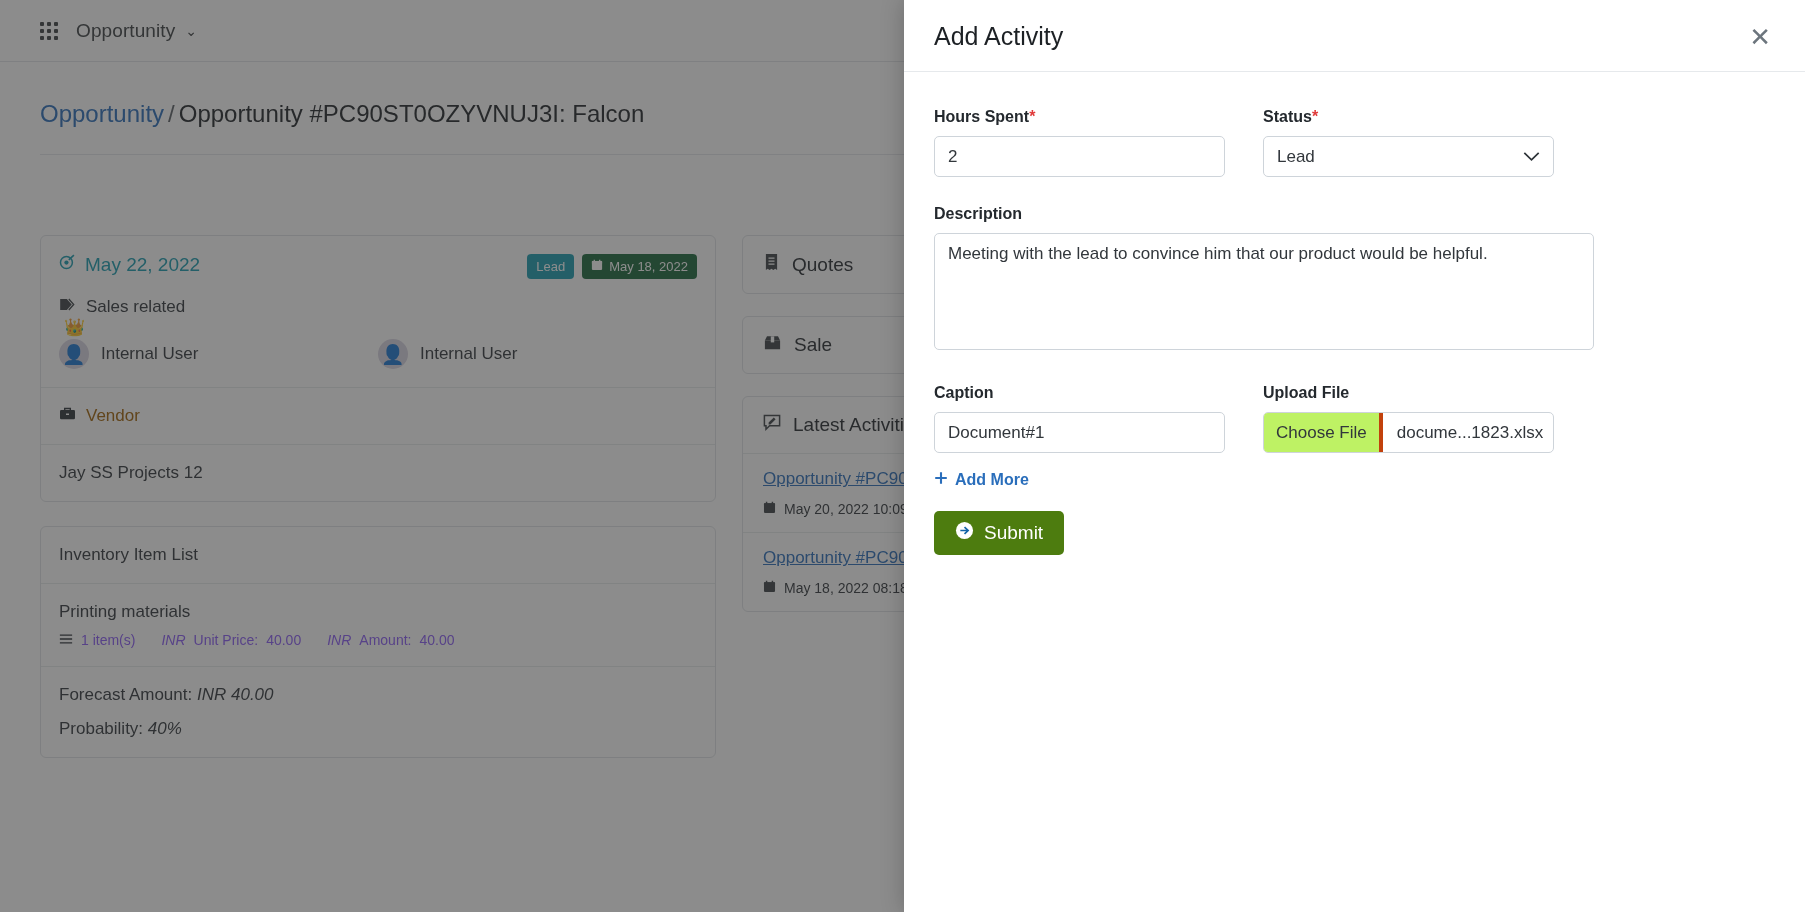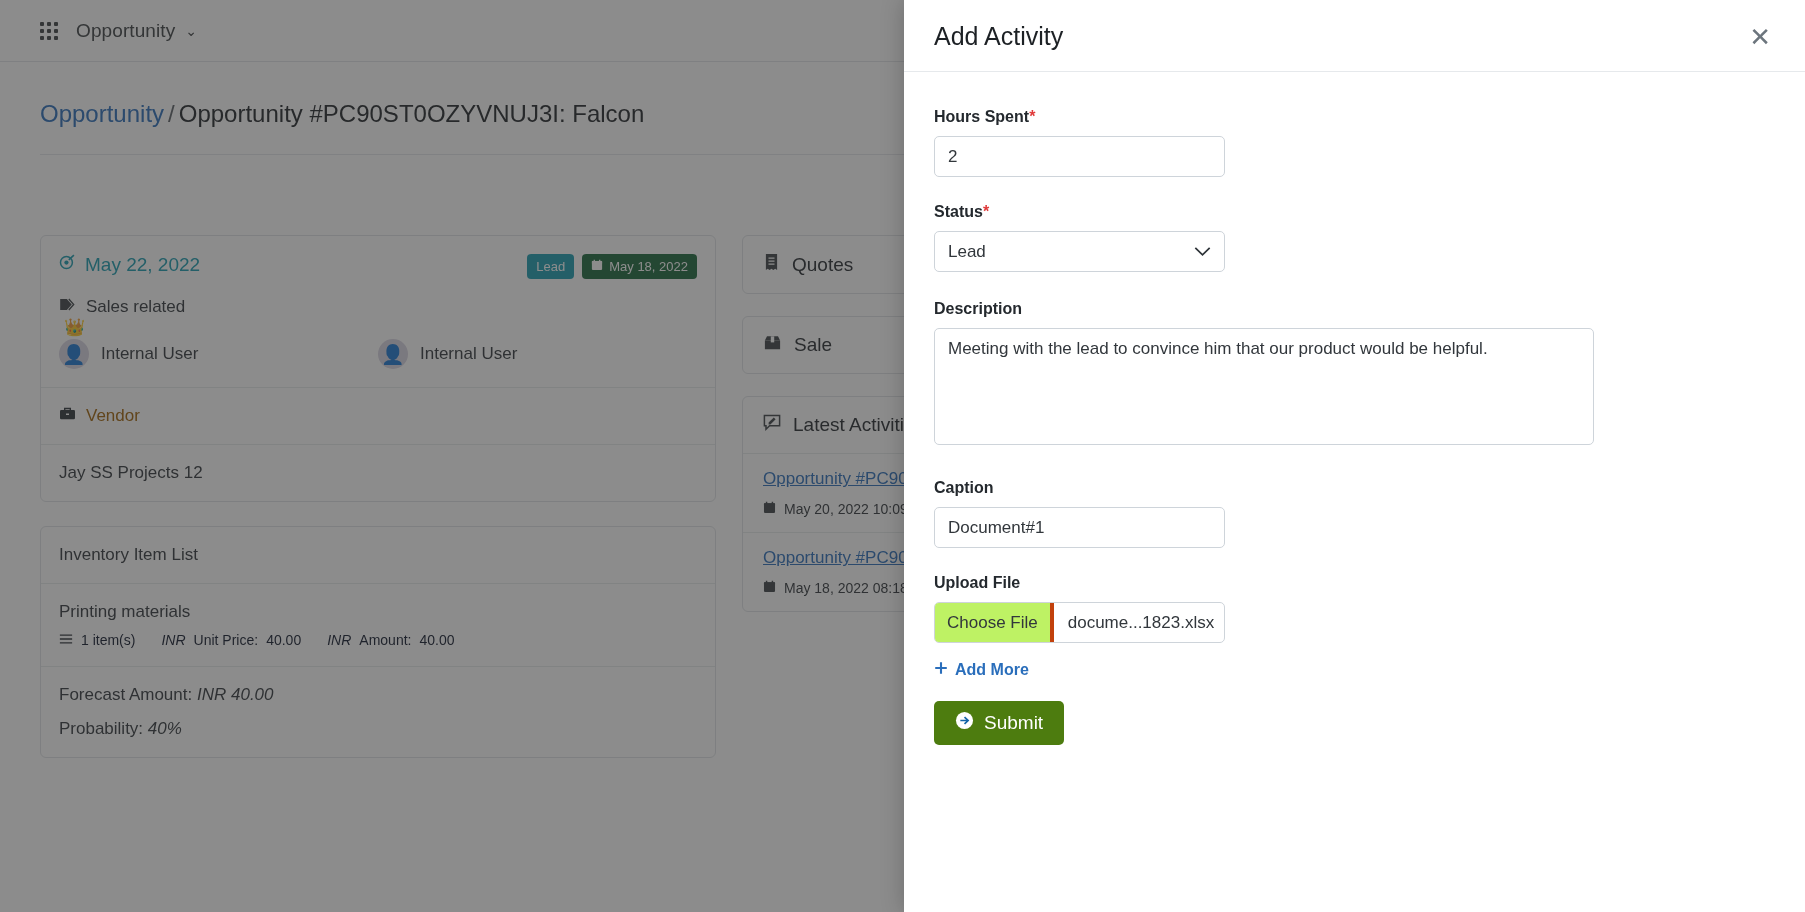--- a/index.html
+++ b/index.html
@@ -126,21 +126,21 @@
     width: 30px; height: 30px; border-radius: 50%;
     background: #d8d4e2;
     display: flex; align-items: center; justify-content: center;
     font-size: 19px; line-height: 1; overflow: hidden;
   }
   .crown { position: absolute; top: -22px; left: 5px; font-size: 17px; }
   .user-name { font-size: 17px; color: #32373c; }
 
   .sec-title { display: flex; align-items: center; gap: 10px; font-size: 17px; color: #a16207; }
   .sec-text { font-size: 17px; color: #32373c; }
-  .sub-line { font-size: 14px; color: #0f172a; display: flex; align-items: center; gap: 8px; margin-top: 10px; }
+  .sub-line { font-size: 14px; color: #8b5cf6; display: flex; align-items: center; gap: 8px; margin-top: 10px; }
   .sub-line .ital { font-style: italic; }
   .val-ital { font-style: italic; }
 
   .right-card { border: 1px solid #e0e3e6; border-radius: 6px; background: #fff; margin-bottom: 22px; }
   .right-head {
     display: flex; align-items: center; gap: 12px;
     padding: 17px 20px; font-size: 19px; color: #24292e;
   }
   .right-row { border-top: 1px solid #e7eaec; padding: 15px 20px; }
   .right-row .link { color: #2a6ebb; font-size: 17px; display: block; white-space: nowrap; overflow: hidden; }
@@ -166,21 +166,21 @@
     display: flex; align-items: center; justify-content: space-between;
     border-bottom: 1px solid #e6e9ec;
   }
   .modal-title { font-size: 25px; color: #1d2125; }
   .close-x {
     font-size: 26px; color: #6c757d; line-height: 1;
     background: none; border: none; cursor: pointer; padding: 0 4px;
   }
   .modal-body { padding: 36px 30px 20px 30px; }
 
-  .frow { display: flex; gap: 26px; flex-direction: column; }
+  .frow { display: flex; gap: 38px; }
   .fcol { width: 291px; flex: none; }
   .fcol-wide { width: 660px; flex: none; }
 
   .flabel { font-size: 16px; color: #24292e; margin-bottom: 10px; display: block; font-weight: 600; }
   .req { color: #e03a3a; }
 
   .finput {
     width: 100%;
     height: 41px;
     border: 1px solid #ced4da;

